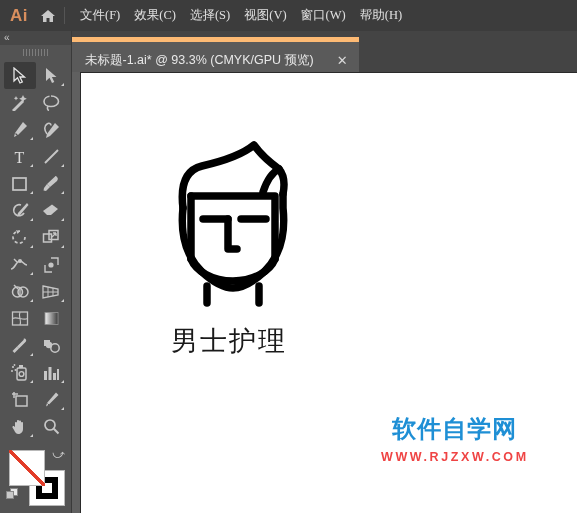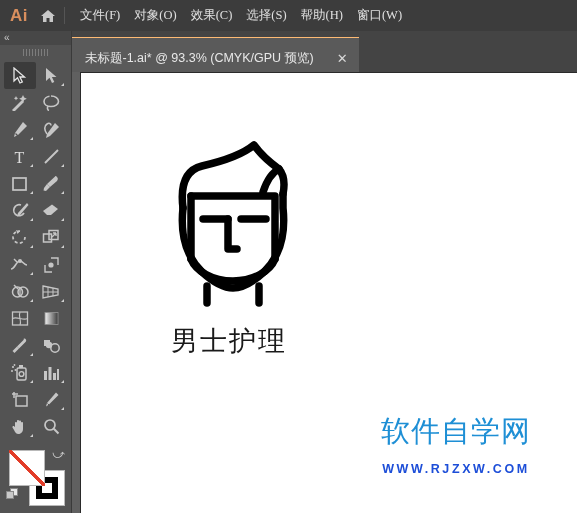--- a/index.html
+++ b/index.html
@@ -35,21 +35,21 @@
   
   #tabbar {
     position: absolute; left: 0; top: 31px; width: 577px; height: 41px;
     background: #444444;
   }
   #tab {
     position: absolute; left: 72px; top: 6px; height: 41px;
     background: #5a5a5a;
     display: flex; align-items: center;
     padding: 0 8px 0 13px;
-    border-top: 1px solid #fdba74;
+    border-top: 5px solid #fdba74;
   }
   #tab-title { color: #e8e8e8; font-size: 12.5px; white-space: nowrap; }
   #tab-close {
     color: #d8d8d8; font-size: 13px; margin-left: 20px;
     padding: 0 3px; cursor: pointer; line-height: 1;
   }
 
   
   #canvas-area {
     position: absolute; left: 0; top: 72px; width: 577px; height: 382px;
@@ -65,26 +65,26 @@
   #artwork { position: absolute; left: 85px; top: 65px; }
   #art-label {
     position: absolute; left: 90px; top: 250px;
     font-family: "Liberation Serif", "DejaVu Serif", serif;
     font-size: 27px; color: #1a1a1a; letter-spacing: 2px;
     white-space: nowrap;
   }
   
   #watermark { position: absolute; left: 300px; top: 343px; text-align: center; }
   #wm-main {
-    font-size: 29px; font-weight: normal; color: #1e8fd5;
-    letter-spacing: 1px; line-height: 1.05; white-space: nowrap; text-align: right;
+    font-size: 24px; font-weight: bold; color: #1e8fd5;
+    letter-spacing: 1px; line-height: 1.05; white-space: nowrap;
   }
   #wm-sub {
-    font-size: 12.5px; font-weight: bold; color: #1d4ed8;
-    letter-spacing: 2.6px; white-space: nowrap; margin-top: 16px;
+    font-size: 12.5px; font-weight: bold; color: #ef4444;
+    letter-spacing: 2.6px; white-space: nowrap; margin-top: 9px;
   }
 
   
   #toolpanel {
     position: absolute; left: 0; top: 31px; width: 72px; height: 482px;
     background: #535353;
     border-right: 1px solid #3a3a3a;
   }
   #tp-header { position: relative; height: 14px; background: #474747; }
   #tp-collapse {
@@ -156,25 +156,25 @@
 
   <div id="menubar">
     <div id="ai-logo">Ai</div>
     <div id="home-icon">
       <svg width="16" height="14" viewBox="0 0 16 14">
         <path d="M8 1 L15 7 L13 7 L13 13 L9.5 13 L9.5 9 L6.5 9 L6.5 13 L3 13 L3 7 L1 7 Z" fill="#c8c8c8"></path>
       </svg>
     </div>
     <div class="menu-sep"></div>
     <div class="menu-item">文件(F)</div>
-    <div class="menu-item">对象(O)</div>
     <div class="menu-item">效果(C)</div>
     <div class="menu-item">选择(S)</div>
+    <div class="menu-item">视图(V)</div>
+    <div class="menu-item">窗口(W)</div>
     <div class="menu-item">帮助(H)</div>
-    <div class="menu-item">窗口(W)</div>
   </div>
 
   <div id="tabbar">
     <div id="tab">
       <span id="tab-title">未标题-1.ai* @ 93.3% (CMYK/GPU 预览)</span>
       <span id="tab-close">✕</span>
     </div>
   </div>
 
   <div id="canvas-area">

